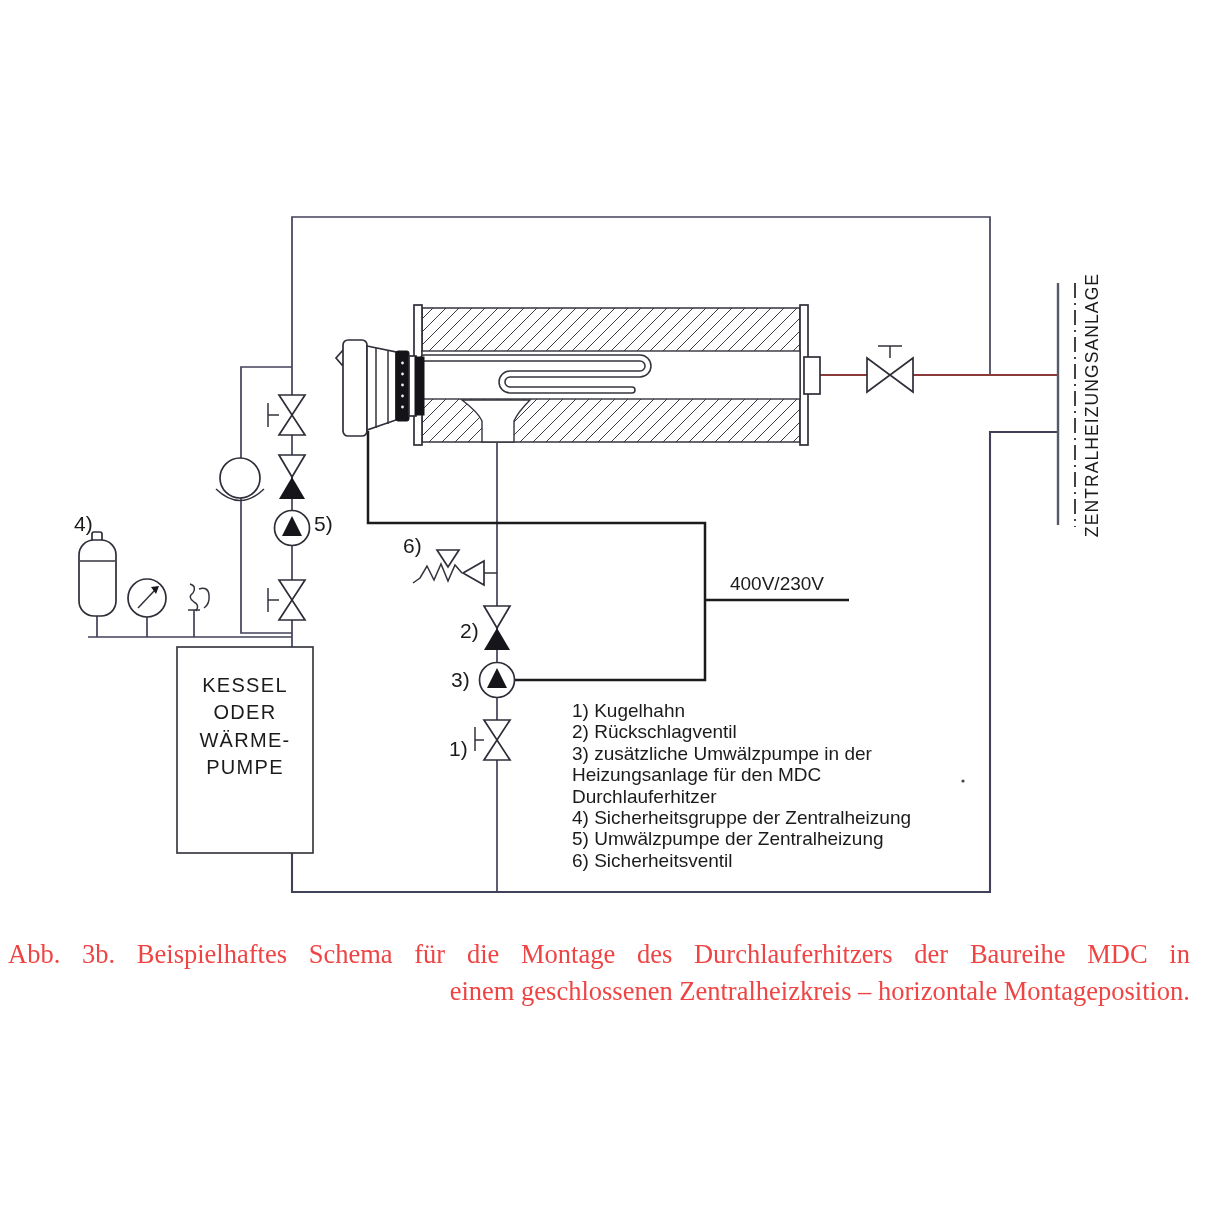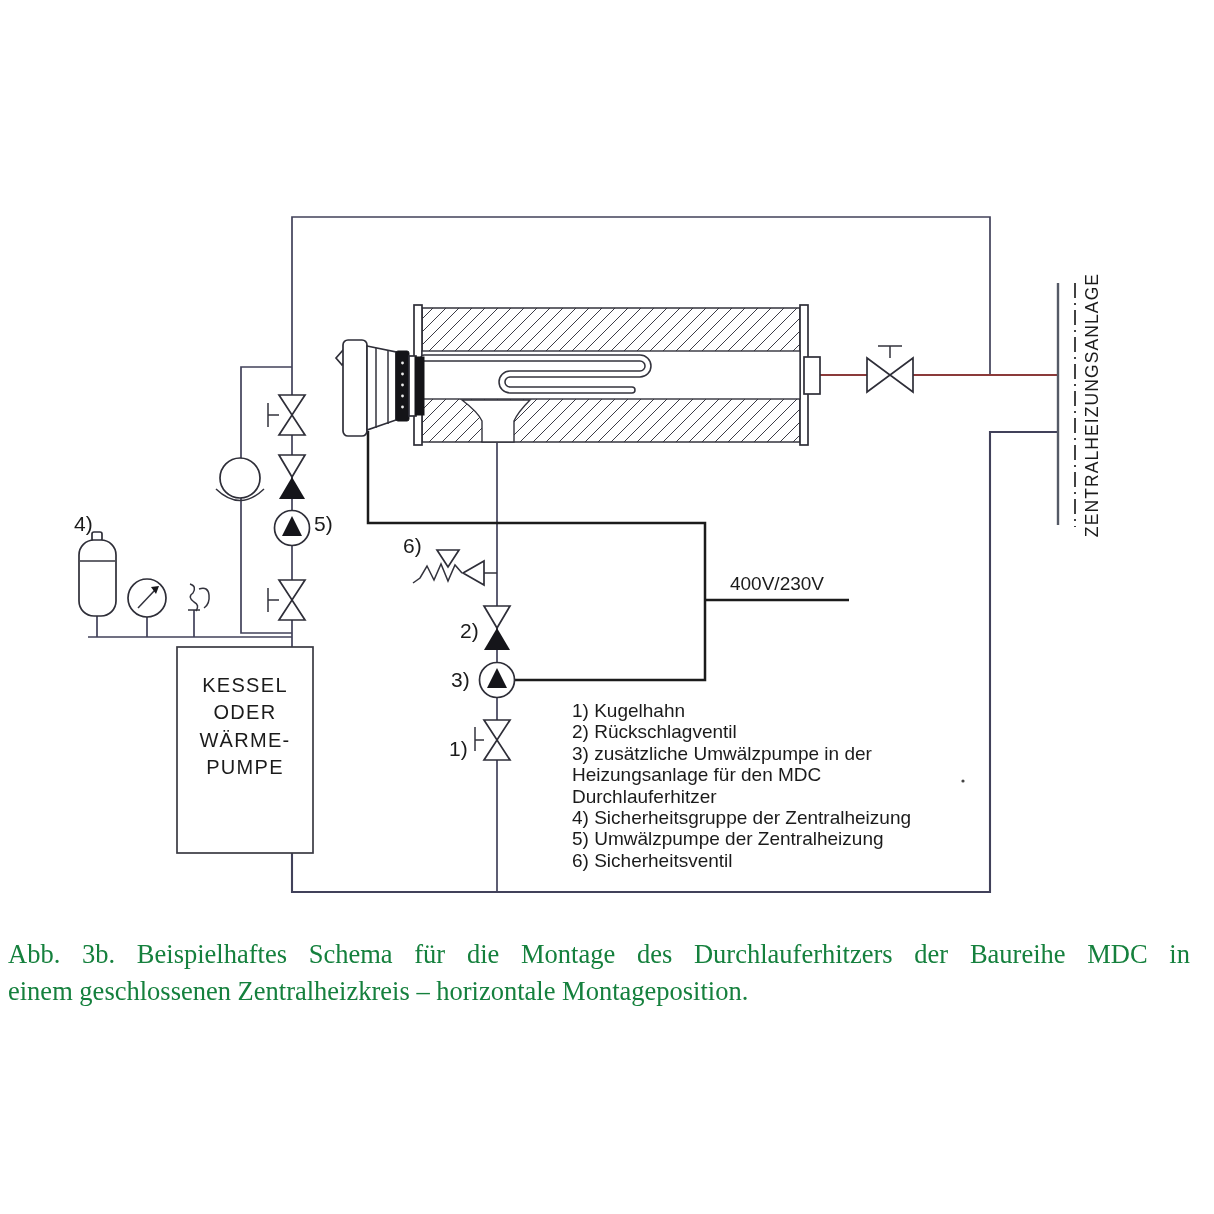--- a/index.html
+++ b/index.html
@@ -12,24 +12,24 @@
   .hot    {stroke:var(--hot_line,#8b3a3a);stroke-width:2.2;fill:none;}
   .elec   {stroke:var(--electric,#1b1b1b);stroke-width:2.5;fill:none;}
   .draw   {stroke:#33333d;fill:none;stroke-width:1.5;}
   .sym    {fill:#ffffff;stroke:#2e2e38;stroke-width:1.7;}
   .symf   {fill:#15151a;stroke:none;}
   .blk    {fill:#141418;stroke:#141418;}
   .lbl    {font-family:"Liberation Sans",sans-serif;fill:#1b1b1b;}
   .border-solid{stroke:#555a66;stroke-width:2.4;fill:none;}
   .dashdot{stroke:#222;stroke-width:1.7;fill:none;stroke-dasharray:15 5 2 5;}
   
-  .caption{position:absolute;left:8px;top:936px;width:1182px;color:#15803d;
+  .caption{position:absolute;left:8px;top:936px;width:1182px;color:#ef4444;
            font-family:"Liberation Serif",serif;font-size:26.5px;line-height:37px;}
   .caption .l1{text-align:justify;text-align-last:justify;}
-  .caption .l2{text-align:left;}
+  .caption .l2{text-align:right;}
 </style>
 </head>
 <body>
 
 <div id="stage">
 
 <svg width="1214" height="920" viewBox="0 0 1214 920">
   <defs>
     <pattern id="hatch" width="13" height="13" patternUnits="userSpaceOnUse">
       <path d="M0,13 L13,0" stroke="#3c3c46" stroke-width="1"></path>

